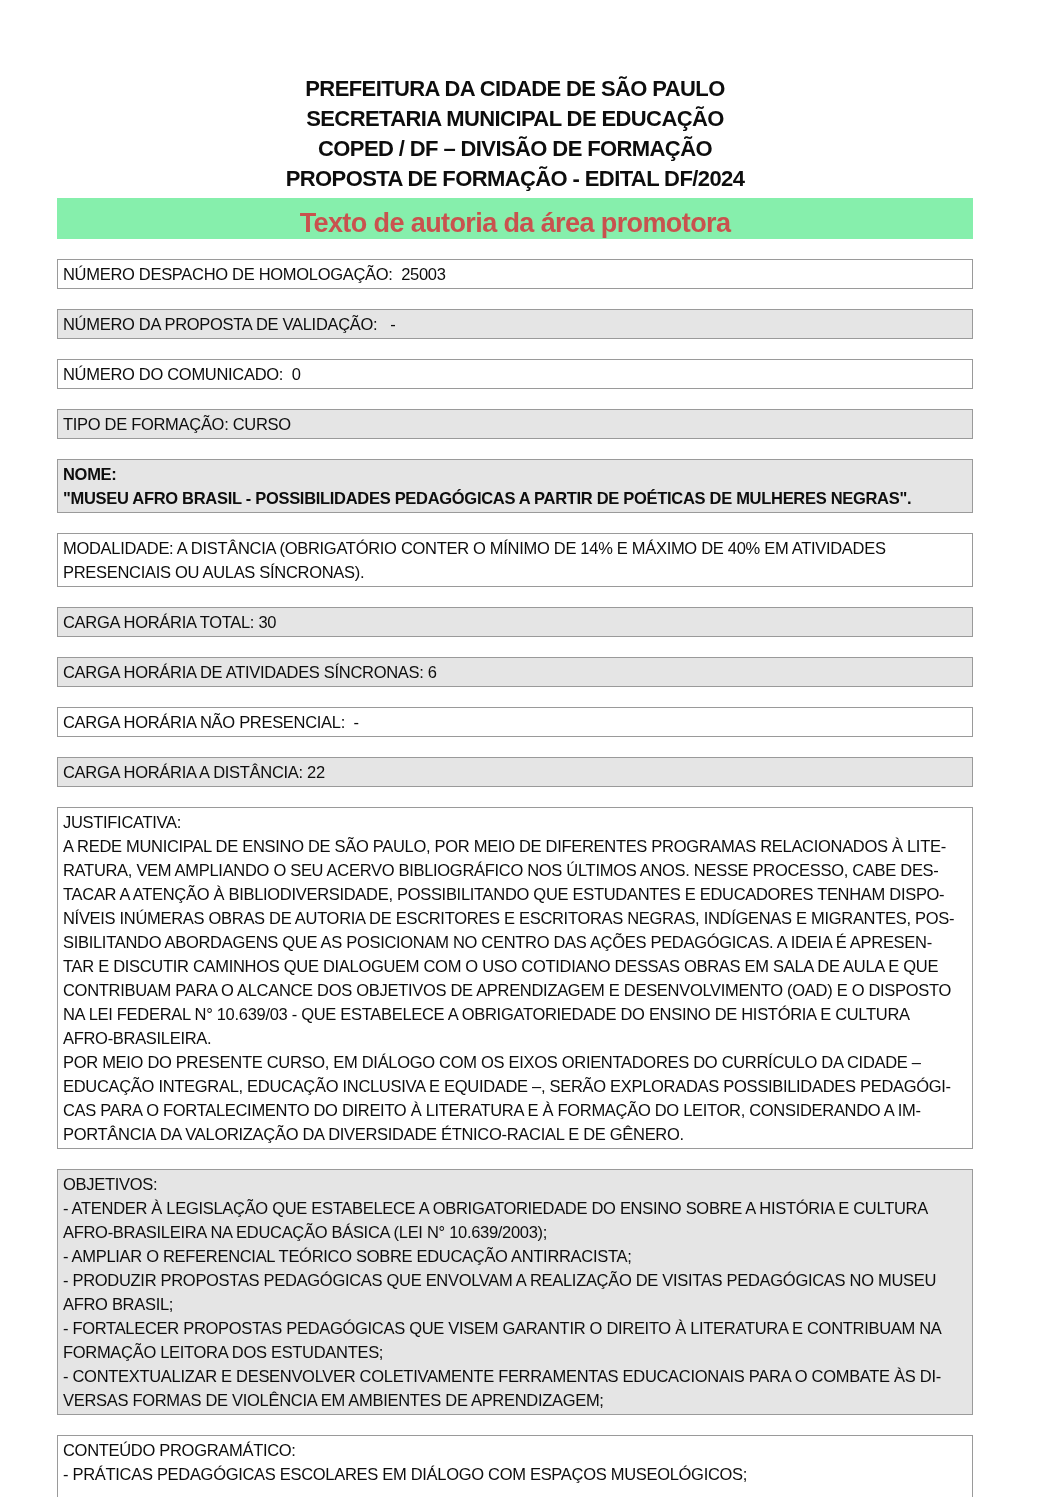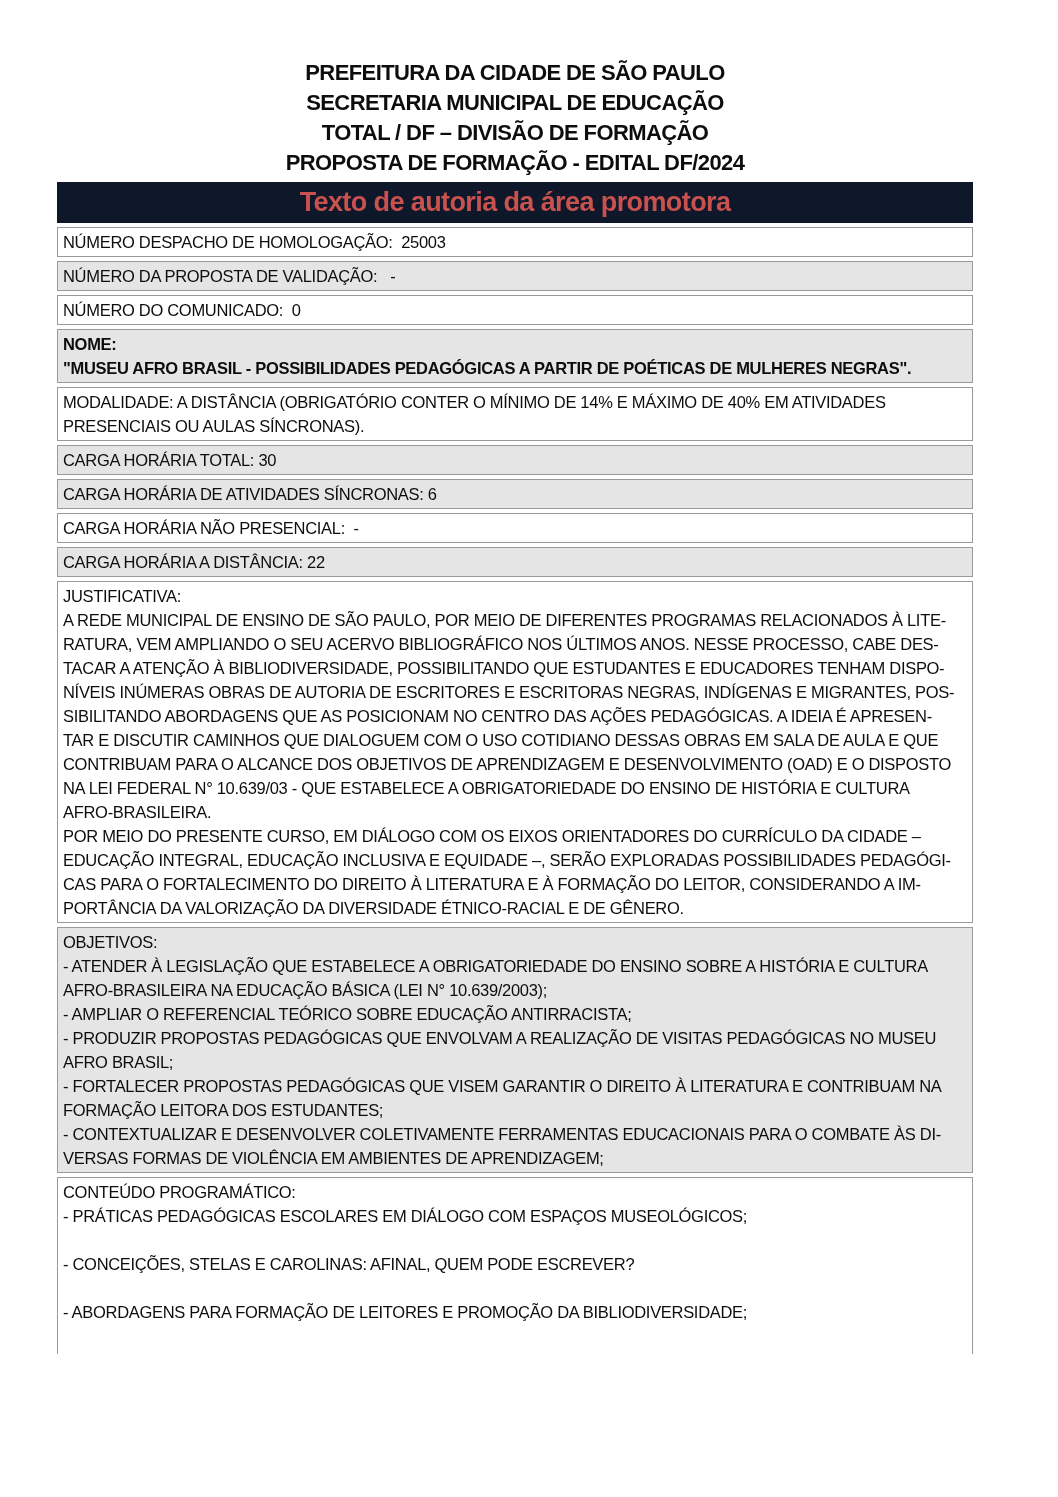--- a/index.html
+++ b/index.html
@@ -11,46 +11,46 @@
     overflow: hidden;
     font-family: "Liberation Sans", sans-serif;
     color: #111111;
   }
   .doc {
     margin-left: 57px;
     width: 916px;
   }
   .header {
     text-align: center;
-    padding-top: 58px;
+    padding-top: 74px;
   }
   .header-line {
     font-weight: bold;
     font-size: 22px;
     line-height: 30px;
     letter-spacing: -0.6px;
     color: #0d0d0d;
     white-space: nowrap;
   }
   .banner {
     margin-top: 4px;
     height: 41px;
-    background: #0f172a;
+    background: #86efac;
     display: flex;
-    align-items: center;
+    align-items: flex-end;
     justify-content: center;
   }
   .banner span {
     font-weight: bold;
     font-size: 27px;
     letter-spacing: -0.6px;
     color: #C9524E;
   }
   .rows .row {
-    margin-top: 4px;
+    margin-top: 20px;
     border: 1px solid #9A9A9A;
     background: #ffffff;
     padding: 2px 5px 2px 5px;
     font-size: 16.5px;
     line-height: 24px;
     letter-spacing: -0.3px;
     white-space: pre-wrap;
     color: #0d0d0d;
   }
   .rows .row.peach { background: #e5e5e5; }
@@ -60,32 +60,33 @@
     min-height: 172px;
   }
 </style>
 </head>
 <body>
 
 <div class="doc">
   <div class="header">
     <div class="header-line">PREFEITURA DA CIDADE DE SÃO PAULO</div>
     <div class="header-line">SECRETARIA MUNICIPAL DE EDUCAÇÃO</div>
-    <div class="header-line">TOTAL / DF – DIVISÃO DE FORMAÇÃO</div>
+    <div class="header-line">COPED / DF – DIVISÃO DE FORMAÇÃO</div>
     <div class="header-line">PROPOSTA DE FORMAÇÃO - EDITAL DF/2024</div>
   </div>
 
   <div class="banner">
     <span>Texto de autoria da área promotora</span>
   </div>
 
   <div class="rows" id="rows">
       <div class="row">NÚMERO DESPACHO DE HOMOLOGAÇÃO:  25003</div>
       <div class="row peach">NÚMERO DA PROPOSTA DE VALIDAÇÃO:   -</div>
       <div class="row">NÚMERO DO COMUNICADO:  0</div>
+      <div class="row peach">TIPO DE FORMAÇÃO: CURSO</div>
       <div class="row peach bold">NOME:
 "MUSEU AFRO BRASIL - POSSIBILIDADES PEDAGÓGICAS A PARTIR DE POÉTICAS DE MULHERES NEGRAS".</div>
       <div class="row">MODALIDADE: A DISTÂNCIA (OBRIGATÓRIO CONTER O MÍNIMO DE 14% E MÁXIMO DE 40% EM ATIVIDADES
 PRESENCIAIS OU AULAS SÍNCRONAS).</div>
       <div class="row peach">CARGA HORÁRIA TOTAL: 30</div>
       <div class="row peach">CARGA HORÁRIA DE ATIVIDADES SÍNCRONAS: 6</div>
       <div class="row">CARGA HORÁRIA NÃO PRESENCIAL:  -</div>
       <div class="row peach">CARGA HORÁRIA A DISTÂNCIA: 22</div>
       <div class="row">JUSTIFICATIVA:
 A REDE MUNICIPAL DE ENSINO DE SÃO PAULO, POR MEIO DE DIFERENTES PROGRAMAS RELACIONADOS À LITE-

